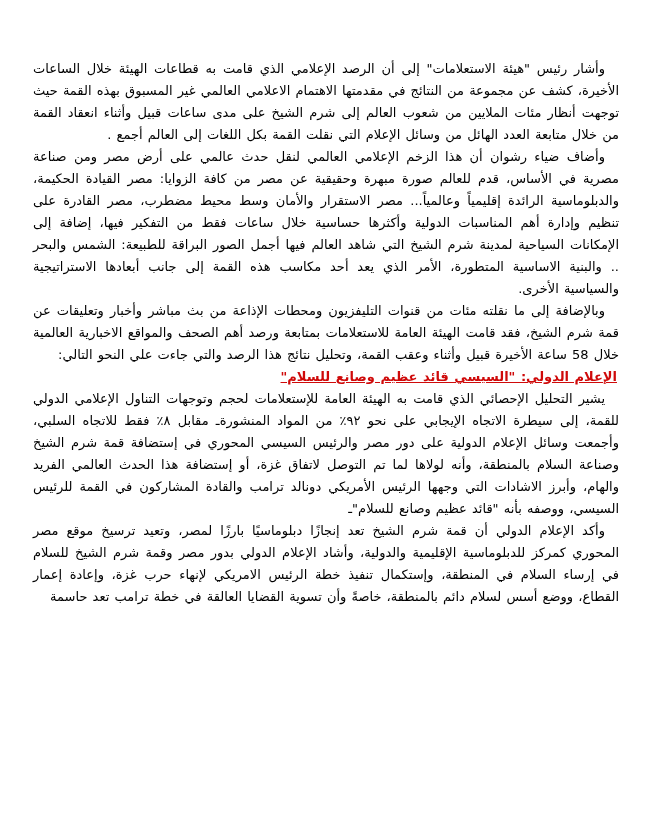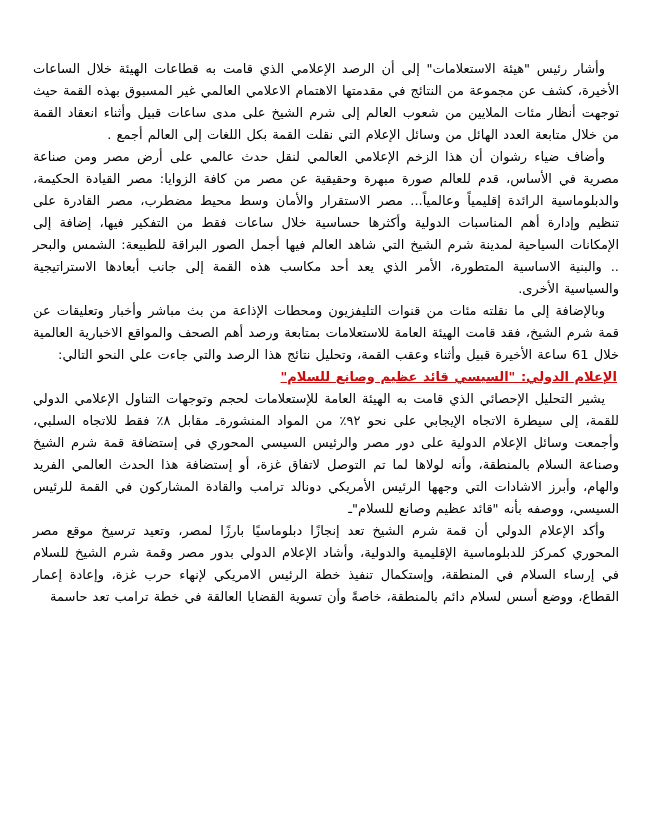--- a/index.html
+++ b/index.html
@@ -38,17 +38,17 @@
     text-decoration: underline;
     text-align: right;
   }
 </style>
 </head>
 <body style="background: rgb(255, 255, 255);">
 
 <div class="page">
   <p class="para">وأشار رئيس "هيئة الاستعلامات" إلى أن الرصد الإعلامي الذي قامت به قطاعات الهيئة خلال الساعات الأخيرة، كشف عن مجموعة من النتائج في مقدمتها الاهتمام الاعلامي العالمي غير المسبوق بهذه القمة حيث توجهت أنظار مئات الملايين من شعوب العالم إلى شرم الشيخ على مدى ساعات قبيل وأثناء انعقاد القمة من خلال متابعة العدد الهائل من وسائل الإعلام التي نقلت القمة بكل اللغات إلى العالم أجمع .</p>
   <p class="para">وأضاف ضياء رشوان أن هذا الزخم الإعلامي العالمي لنقل حدث عالمي على أرض مصر ومن صناعة مصرية في الأساس، قدم للعالم صورة مبهرة وحقيقية عن مصر من كافة الزوايا: مصر القيادة الحكيمة، والدبلوماسية الرائدة إقليمياً وعالمياً... مصر الاستقرار والأمان وسط محيط مضطرب، مصر القادرة على تنظيم وإدارة أهم المناسبات الدولية وأكثرها حساسية خلال ساعات فقط من التفكير فيها، إضافة إلى الإمكانات السياحية لمدينة شرم الشيخ التي شاهد العالم فيها أجمل الصور البراقة للطبيعة: الشمس والبحر .. والبنية الاساسية المتطورة، الأمر الذي يعد أحد مكاسب هذه القمة إلى جانب أبعادها الاستراتيجية والسياسية الأخرى.</p>
-  <p class="para">وبالإضافة إلى ما نقلته مئات من قنوات التليفزيون ومحطات الإذاعة من بث مباشر وأخبار وتعليقات عن قمة شرم الشيخ، فقد قامت الهيئة العامة للاستعلامات بمتابعة ورصد أهم الصحف والمواقع الاخبارية العالمية خلال 61 ساعة الأخيرة قبيل وأثناء وعقب القمة، وتحليل نتائج هذا الرصد والتي جاءت علي النحو التالي:</p>
+  <p class="para">وبالإضافة إلى ما نقلته مئات من قنوات التليفزيون ومحطات الإذاعة من بث مباشر وأخبار وتعليقات عن قمة شرم الشيخ، فقد قامت الهيئة العامة للاستعلامات بمتابعة ورصد أهم الصحف والمواقع الاخبارية العالمية خلال 58 ساعة الأخيرة قبيل وأثناء وعقب القمة، وتحليل نتائج هذا الرصد والتي جاءت علي النحو التالي:</p>
   <p class="para heading" style="color: rgb(207, 10, 10);">الإعلام الدولي: "السيسي قائد عظيم وصانع للسلام"</p>
   <p class="para">يشير التحليل الإحصائي الذي قامت به الهيئة العامة للإستعلامات لحجم وتوجهات التناول الإعلامي الدولي للقمة، إلى سيطرة الاتجاه الإيجابي على نحو ٩٢٪ من المواد المنشورةـ مقابل ٨٪ فقط للاتجاه السلبي، وأجمعت وسائل الإعلام الدولية على دور مصر والرئيس السيسي المحوري في إستضافة قمة شرم الشيخ وصناعة السلام بالمنطقة، وأنه لولاها لما تم التوصل لاتفاق غزة، أو إستضافة هذا الحدث العالمي الفريد والهام، وأبرز الاشادات التي وجهها الرئيس الأمريكي دونالد ترامب والقادة المشاركون في القمة للرئيس السيسي، ووصفه بأنه "قائد عظيم وصانع للسلام"ـ</p>
   <p class="para">وأكد الإعلام الدولي أن قمة شرم الشيخ تعد إنجازًا دبلوماسيًا بارزًا لمصر، وتعيد ترسيخ موقع مصر المحوري كمركز للدبلوماسية الإقليمية والدولية، وأشاد الإعلام الدولي بدور مصر وقمة شرم الشيخ للسلام في إرساء السلام في المنطقة، وإستكمال تنفيذ خطة الرئيس الامريكي لإنهاء حرب غزة، وإعادة إعمار القطاع، ووضع أسس لسلام دائم بالمنطقة، خاصةً وأن تسوية القضايا العالقة في خطة ترامب تعد حاسمة</p>
 </div>
 
 </body></html>

